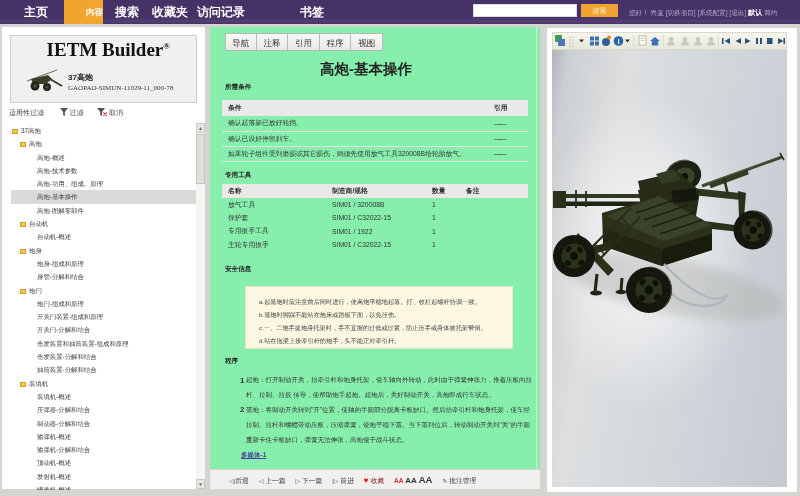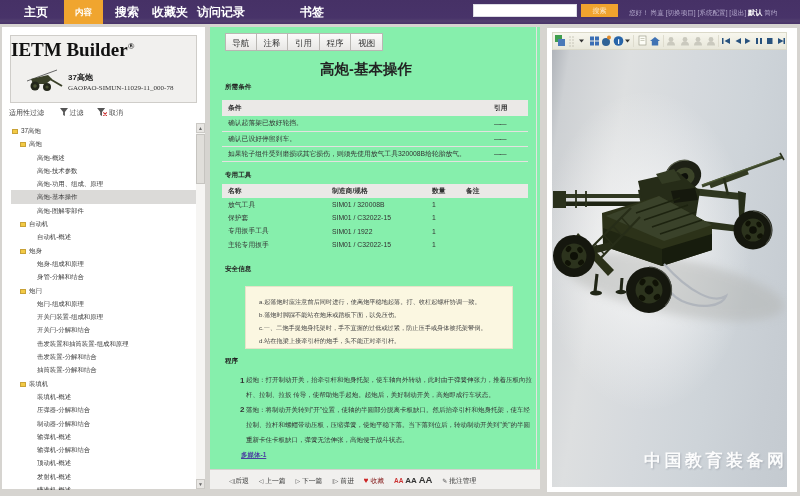--- a/index.html
+++ b/index.html
@@ -2,30 +2,30 @@
 <html><head>
 <meta charset="utf-8">
 <style>
 * { margin:0; padding:0; box-sizing:border-box; }
 html,body { width:800px; height:496px; overflow:hidden; }
 body { font-family:"Liberation Sans", sans-serif; background:#d6d4d0; position:relative; }
 
 
 #topbar { position:absolute; left:0; top:0; width:800px; height:24px; background:linear-gradient(#463166 0%, #483369 75%, #52406f 88%, #483369 100%); }
 #topbar .tab { position:absolute; top:0; height:24px; line-height:24px; color:#fff; font-size:12px; font-weight:bold; }
-#tab-active { position:absolute; left:64px; top:0; width:39px; height:24px; background:#f0a52f; color:#fff; font-size:8.6px; font-weight:bold; line-height:24px; text-align:center; }
+#tab-active { position:absolute; left:64px; top:0; width:39px; height:24px; background:#f0a52f; color:#fff; font-size:8.6px; font-weight:bold; line-height:24px; text-align:right; }
 #searchbox { position:absolute; left:473px; top:4px; width:104px; height:13px; background:#fff; border:1px solid #dcdce4; }
 #searchbtn { position:absolute; left:581px; top:4px; width:37px; height:13px; background:#f0a32e; color:#fbead0; font-size:7px; line-height:13px; text-align:center; }
 #userinfo { position:absolute; left:629px; top:0; height:24px; line-height:25px; color:#b4a9cc; font-size:6.6px; white-space:nowrap; }
 #userinfo b { color:#fff; font-size:7.2px; }
 
 
 #left { position:absolute; left:2px; top:27px; width:203px; height:462px; background:#fff; }
 #card { position:absolute; left:8px; top:8px; width:187px; height:68px; background:#f1f0ee; border:1px solid #cfcdc9; }
-#ietm { font-family:"Liberation Serif", serif; font-weight:bold; font-size:19px; color:#111; text-align:left; margin-top:3px; padding-right:26px; }
+#ietm { font-family:"Liberation Serif", serif; font-weight:bold; font-size:19px; color:#111; text-align:right; margin-top:3px; padding-right:26px;margin-left:30px; }
 #ietm sup { font-size:9px; }
 #gunthumb { position:absolute; left:10px; top:30px; }
 #prodname { position:absolute; left:57px; top:36px; font-weight:bold; font-size:8px; color:#222; }
 #prodcode { position:absolute; left:57px; top:48px; font-family:"Liberation Serif", serif; font-size:7px; color:#333; }
 #filterrow { position:absolute; left:7px; top:81px; width:190px; height:12px; font-size:7px; color:#444; }
 #filterrow svg { vertical-align:-1px; }
 #tree { position:absolute; left:9px; top:97px; width:185px; height:366px; overflow:hidden; }
 .trow { height:13.3px; line-height:13.6px; font-size:6.4px; color:#3a3a3a; white-space:nowrap; position:relative; }
 .trow .ico { display:inline-block; width:6px; height:5px; background:#f3ca45; border:1px solid #c8a238; vertical-align:-1px; margin-right:3px; }
 .sel { background:#dbdad8; }
@@ -384,15 +384,14 @@
         <circle cx="97" cy="240" r="4.4" fill="#0e1007"></circle>
         <g fill="#101206">
           <ellipse cx="90.5" cy="232" rx="2.7" ry="3.5" transform="rotate(35 90.5 232)"></ellipse>
           <ellipse cx="103.5" cy="233" rx="2.7" ry="3.5" transform="rotate(-35 103.5 233)"></ellipse>
           <ellipse cx="105" cy="247" rx="2.7" ry="3.5" transform="rotate(55 105 247)"></ellipse>
           <ellipse cx="90" cy="248" rx="2.7" ry="3.5" transform="rotate(-55 90 248)"></ellipse>
         </g>
         <path d="M97 217 a23 23 0 0 1 16 39" fill="none" stroke="#4c4f46" stroke-width="1.2"></path>
       </g>
     </svg>
-    <div id="wm1">中国教育装备网</div>
   </div>
 </div>
 
 </body></html>

